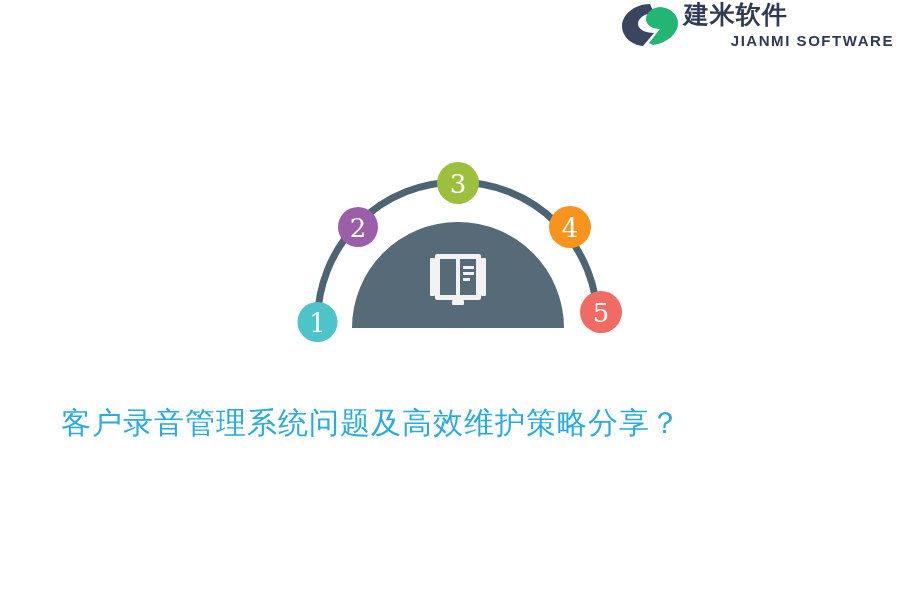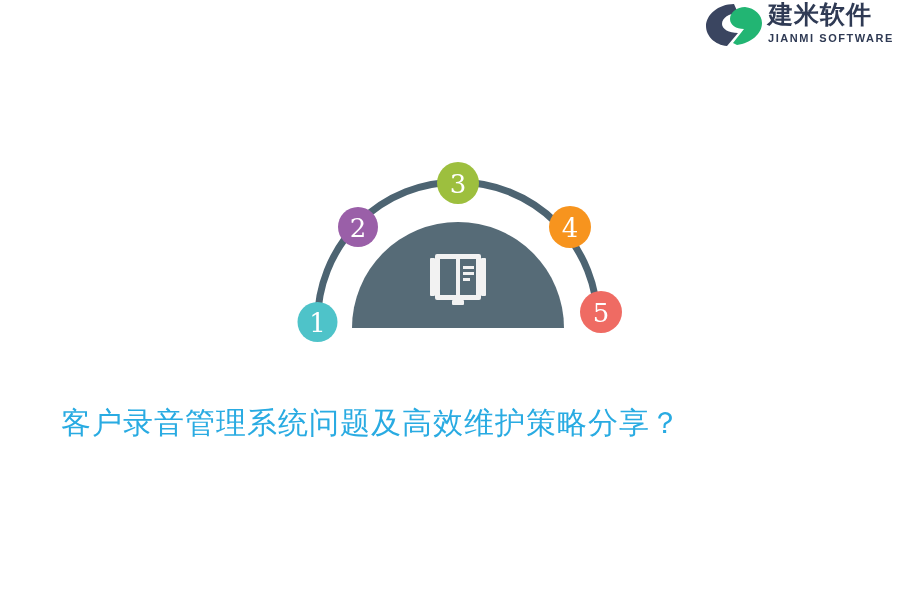--- a/index.html
+++ b/index.html
@@ -16,21 +16,21 @@
     position: relative;
     font-family: "Liberation Sans", "DejaVu Sans", sans-serif;
   }
 
   
   .brand {
     position: absolute;
     top: 0;
     right: 2px;
     display: flex;
-    align-items: flex-start;
+    align-items: center;
     gap: 2px;
     padding: 2px 4px;
   }
 
   .brand-mark {
     width: 62px;
     height: 46px;
     flex: 0 0 auto;
     display: block;
   }
@@ -47,26 +47,27 @@
     font-size: 25px;
     font-weight: bold;
     color: #2f3a54;
     letter-spacing: 1px;
     line-height: 1.05;
     white-space: nowrap;
   }
 
   .brand-sub {
     font-family: "Liberation Sans", "DejaVu Sans", sans-serif;
-    font-size: 11px;
+    font-size: 15px;
     font-weight: bold;
     color: #2f3a54;
     letter-spacing: 1.55px;
     margin-top: 5px;
     white-space: nowrap;
+    margin-left: 47px;
   }
 
   
   .diagram-wrap {
     position: absolute;
     left: 0;
     top: 150px;
     width: 900px;
     height: 200px;
   }

